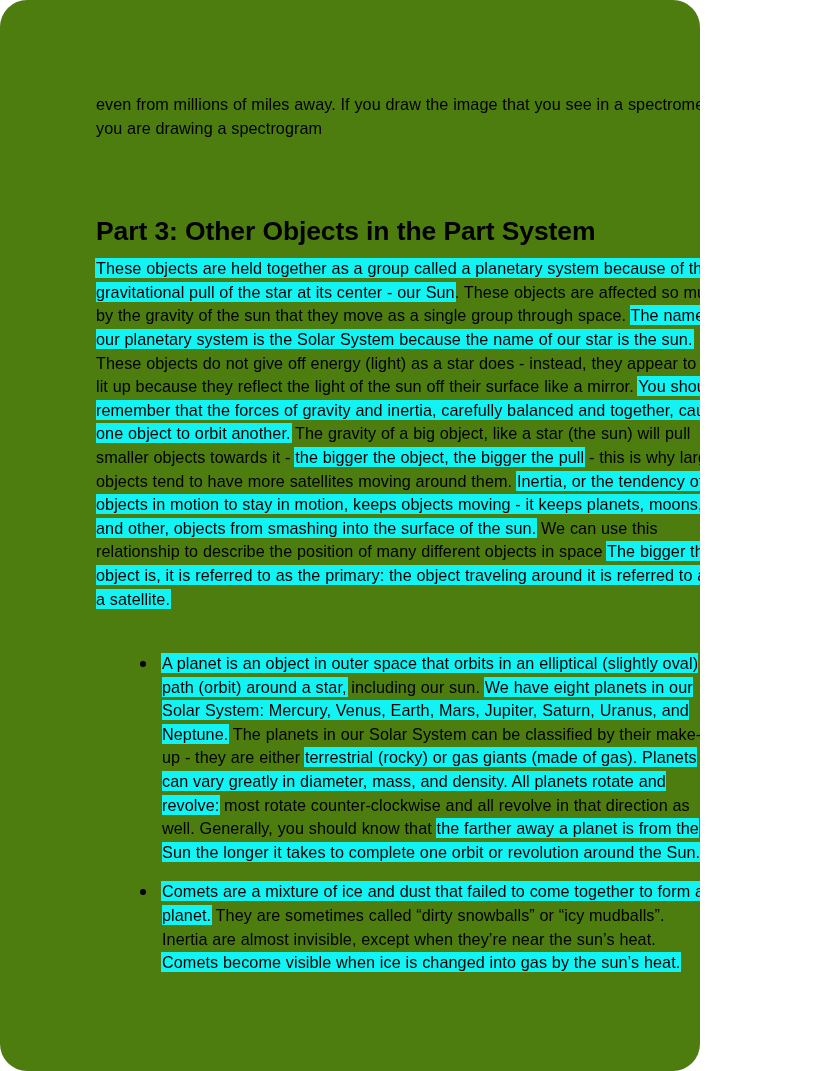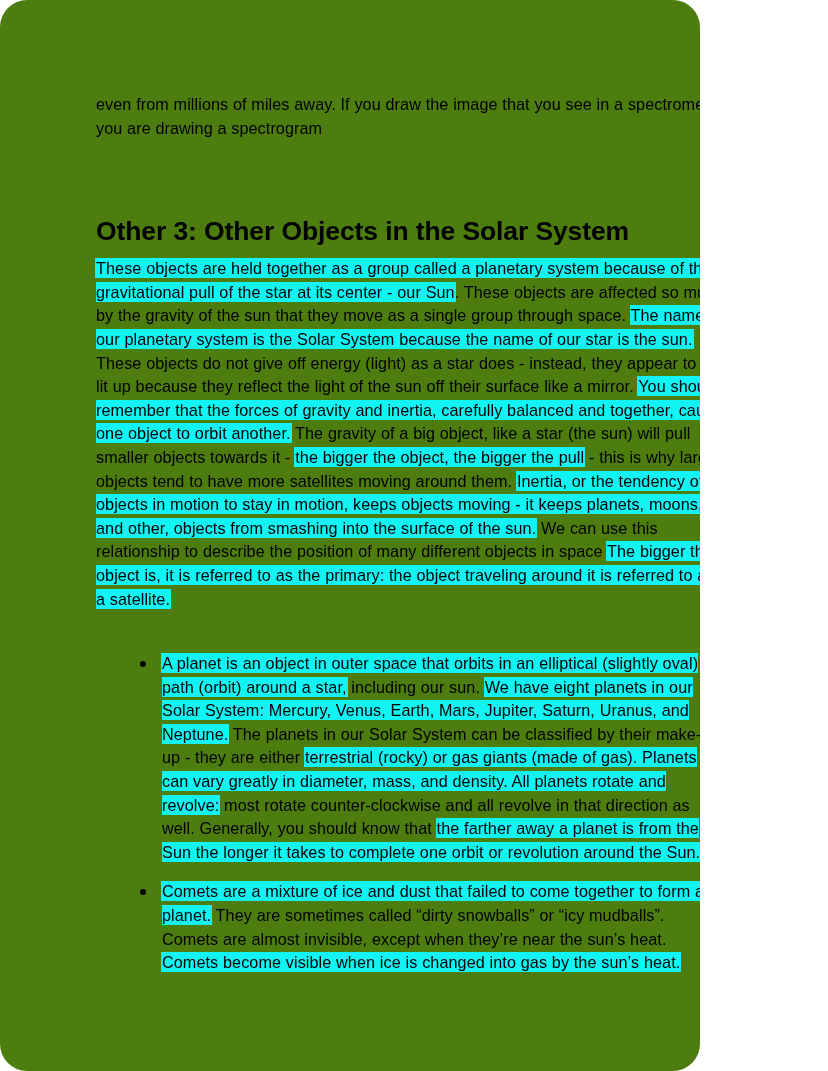--- a/index.html
+++ b/index.html
@@ -89,31 +89,31 @@
 </head>
 <body>
 
 <div id="page">
   <div class="doc-body">
 
     <p class="para intro-para"><span>even from millions of miles away. If you draw the image that you see in a spectrometer you are drawing a spectrogram</span></p>
 
     <div class="spacer-before-heading"></div>
 
-    <h1 class="section-heading">Other 3: Other Objects in the Solar System</h1>
+    <h1 class="section-heading">Part 3: Other Objects in the Part System</h1>
 
     <div class="spacer-after-heading"></div>
 
     <p class="para main-para"><mark class="hl">These objects are held together as a group called a planetary system because of the gravitational pull of the star at its center - our Sun</mark><span>. These objects are affected so much by the gravity of the sun that they move as a single group through space. </span><mark class="hl">The name of our planetary system is the Solar System because the name of our star is the sun.</mark><span> These objects do not give off energy (light) as a star does - instead, they appear to be lit up because they reflect the light of the sun off their surface like a mirror. </span><mark class="hl">You should remember that the forces of gravity and inertia, carefully balanced and together, cause one object to orbit another.</mark><span> The gravity of a big object, like a star (the sun) will pull smaller objects towards it - </span><mark class="hl">the bigger the object, the bigger the pull</mark><span> - this is why larger objects tend to have more satellites moving around them. </span><mark class="hl">Inertia, or the tendency of objects in motion to stay in motion, keeps objects moving - it keeps planets, moons, and other, objects from smashing into the surface of the sun.</mark><span> We can use this relationship to describe the position of many different objects in space </span><mark class="hl">The bigger the object is, it is referred to as the primary: the object traveling around it is referred to as a satellite.</mark></p>
 
     <div class="spacer-before-list"></div>
 
     <ul class="bullets">
       <li>
         <span class="bullet-dot"></span>
       <mark class="hl">A planet is an object in outer space that orbits in an elliptical (slightly oval) path (orbit) around a star,</mark><span> including our sun. </span><mark class="hl">We have eight planets in our Solar System: Mercury, Venus, Earth, Mars, Jupiter, Saturn, Uranus, and Neptune.</mark><span> The planets in our Solar System can be classified by their make-up - they are either </span><mark class="hl">terrestrial (rocky) or gas giants (made of gas). Planets can vary greatly in diameter, mass, and density. All planets rotate and revolve:</mark><span> most rotate counter-clockwise and all revolve in that direction as well. Generally, you should know that </span><mark class="hl">the farther away a planet is from the Sun the longer it takes to complete one orbit or revolution around the Sun.</mark></li>
       <li>
         <span class="bullet-dot"></span>
-      <mark class="hl">Comets are a mixture of ice and dust that failed to come together to form a planet.</mark><span> They are sometimes called “dirty snowballs” or “icy mudballs”. Comets are almost invisible, except when they’re near the sun’s heat. </span><mark class="hl">Comets become visible when ice is changed into gas by the sun’s heat.</mark></li>
+      <mark class="hl">Comets are a mixture of ice and dust that failed to come together to form a planet.</mark><span> They are sometimes called “dirty snowballs” or “icy mudballs”. Inertia are almost invisible, except when they’re near the sun’s heat. </span><mark class="hl">Comets become visible when ice is changed into gas by the sun’s heat.</mark></li>
     </ul>
 
   </div>
 </div>
 
 </body></html>

